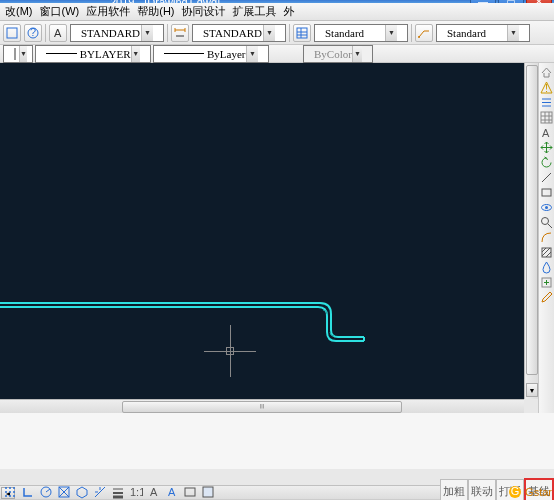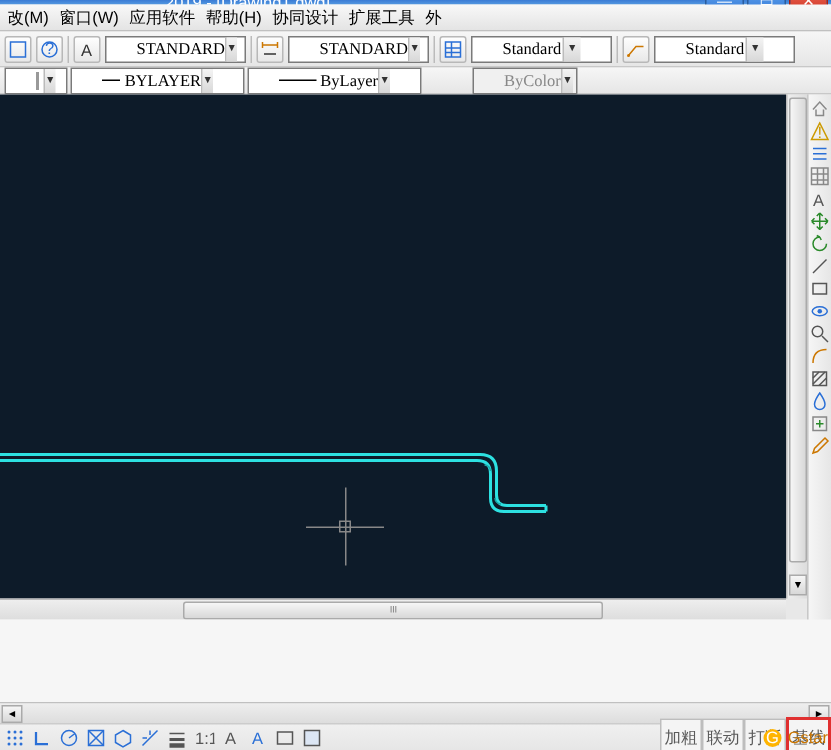--- a/index.html
+++ b/index.html
@@ -14,21 +14,21 @@
   
   .menubar { position:absolute; top:3px; left:0; right:0; height:18px; background:linear-gradient(#f8f8f8,#e4e4e4); display:flex; align-items:center; padding:0 2px; border-bottom:1px solid #c0c0c0; }
   .menuitem { padding:0 4px 0 3px; cursor:default; }
 
   
   .row1 { position:absolute; top:21px; left:0; right:0; height:24px; background:linear-gradient(#f6f6f6,#e6e6e6); display:flex; align-items:center; gap:3px; padding:0 3px; border-bottom:1px solid #c8c8c8; }
   .row2 { position:absolute; top:45px; left:0; right:0; height:18px; background:linear-gradient(#f6f6f6,#e6e6e6); display:flex; align-items:center; gap:2px; padding:0 3px; border-bottom:1px solid #c8c8c8; }
 
   .iconbtn { width:18px; height:18px; background:linear-gradient(#fefefe,#e8e8e8); border:1px solid #b8b8b8; border-radius:2px; display:flex; align-items:center; justify-content:center; }
   .iconbtn svg { width:12px; height:12px; }
-  .combo { height:18px; background:#fff; border:1px solid #7a7a7a; display:flex; align-items:center; padding:0 20px; position:relative; }
+  .combo { height:18px; background:#fff; border:1px solid #7a7a7a; display:flex; align-items:center; padding:0 10px; position:relative; }
   .combo.dis { background:#f0f0f0; color:#888;margin-left:32px; }
   .combo .txt { flex:1; font-family: Tahoma; font-size:11px; }
   .combo .arrow { width:12px; height:16px; background:linear-gradient(#f4f4f4,#d8d8d8); border-left:1px solid #bbb; display:flex; align-items:center; justify-content:center; font-size:7px; color:#333; }
   .combo .sw { width:24px; height:12px; border:1px solid #999; margin-right:3px; }
   .swline { width:40px; height:0; border-top:1px solid #000; margin-right:3px; }
 
   
   .canvaswrap { position:absolute; top:63px; left:0; width:524px; height:350px; background:#f0f0f0; }
   .canvas { position:absolute; top:0; left:0; right:0; bottom:14px; background:#0d1b29; overflow:hidden; }
   .hscroll { position:absolute; bottom:0; left:0; right:0; height:14px; background:linear-gradient(#eee,#ddd); border-top:1px solid #bbb; }
@@ -44,21 +44,21 @@
   .rtools .rt svg{ width:13px; height:13px; }
 
   
   .cross { position:absolute; left:230px; top:288px; pointer-events:none; }
   .cross .h { position:absolute; width:52px; height:1px; background:#888; left:-26px; top:0; }
   .cross .v { position:absolute; width:1px; height:52px; background:#888; left:0; top:-26px; }
   .cross .box { position:absolute; width:8px; height:8px; border:1px solid #888; left:-4px; top:-4px; }
 
   
   .lowgap { position:absolute; left:0; right:0; top:413px; height:56px; background:#f6f6f6; }
-  .statusbar { position:absolute; left:0; right:0; bottom:0; height:32px; background:linear-gradient(#f8f8f8,#e6e6e6); border-top:1px solid #c0c0c0;text-decoration:underline; }
+  .statusbar { position:absolute; left:0; right:0; bottom:0; height:15px; background:linear-gradient(#f8f8f8,#e6e6e6); border-top:1px solid #c0c0c0;text-decoration:underline; }
   .sb-scroll { position:absolute; top:0; left:0; right:0; height:14px; background:linear-gradient(#eee,#ddd); border-bottom:1px solid #ccc; }
   .sb-scroll .lar,.sb-scroll .rar{ position:absolute; top:1px; width:14px; height:12px; background:linear-gradient(#f6f6f6,#d8d8d8); border:1px solid #aaa; display:flex; align-items:center; justify-content:center; font-size:7px;}
   .sb-scroll .lar{left:1px;} .sb-scroll .rar{right:1px;}
   .sb-row { position:absolute; bottom:0; left:0; right:0; height:17px; display:flex; align-items:center; }
   .sb-icons { display:flex; align-items:center; gap:3px; padding-left:2px;}
   .sb-icons .ic { width:15px; height:15px; display:flex; align-items:center; justify-content:center;}
   .sb-icons .ic svg{width:14px;height:14px;}
   .pill { height:15px; padding:12px 2px; border:1px solid #bdbdbd; background:#f4f4f4; font-size:11px; display:flex; align-items:center; color:#5a5a5a;}
   .pill.hl { border:2px solid #e03030; }
   .rightstat { position:absolute; right:2px; bottom:1px; display:flex; align-items:center; gap:3px;}

